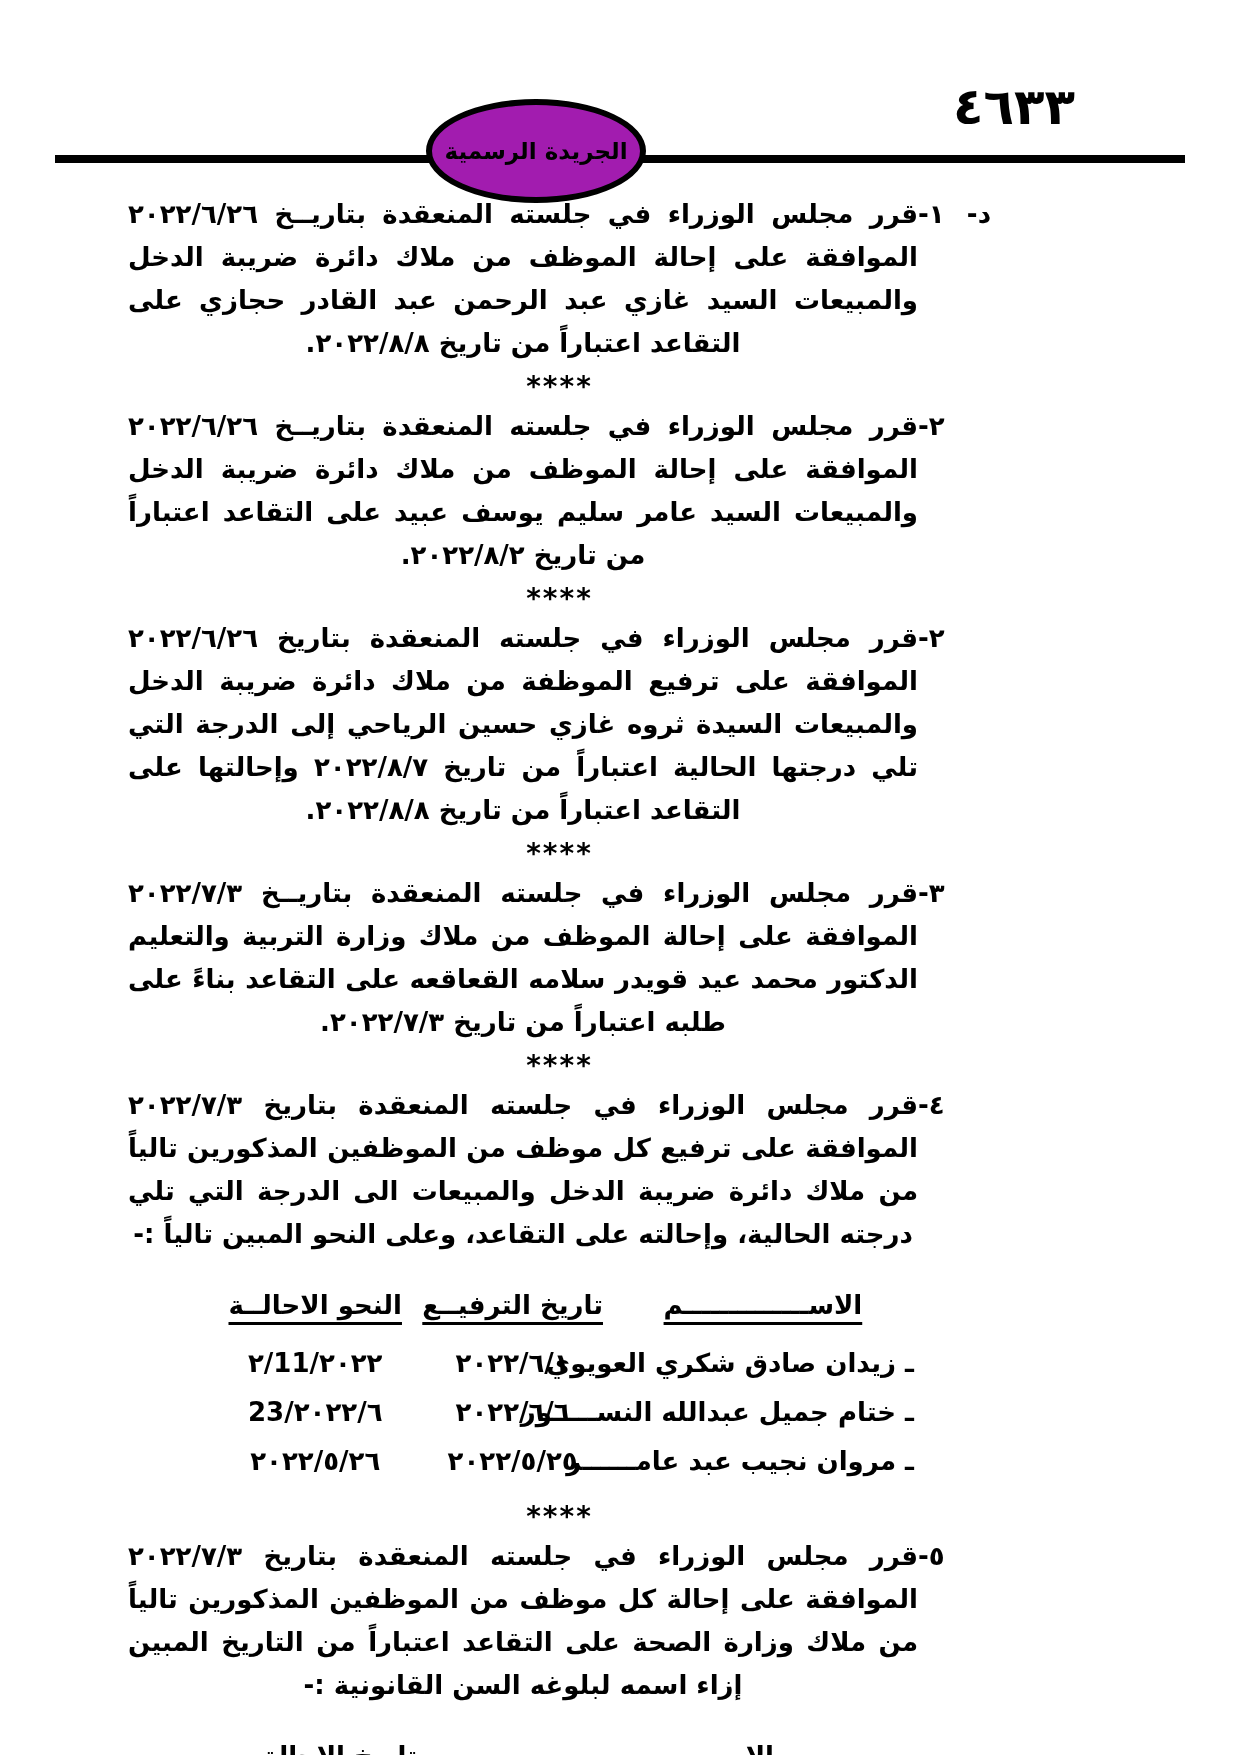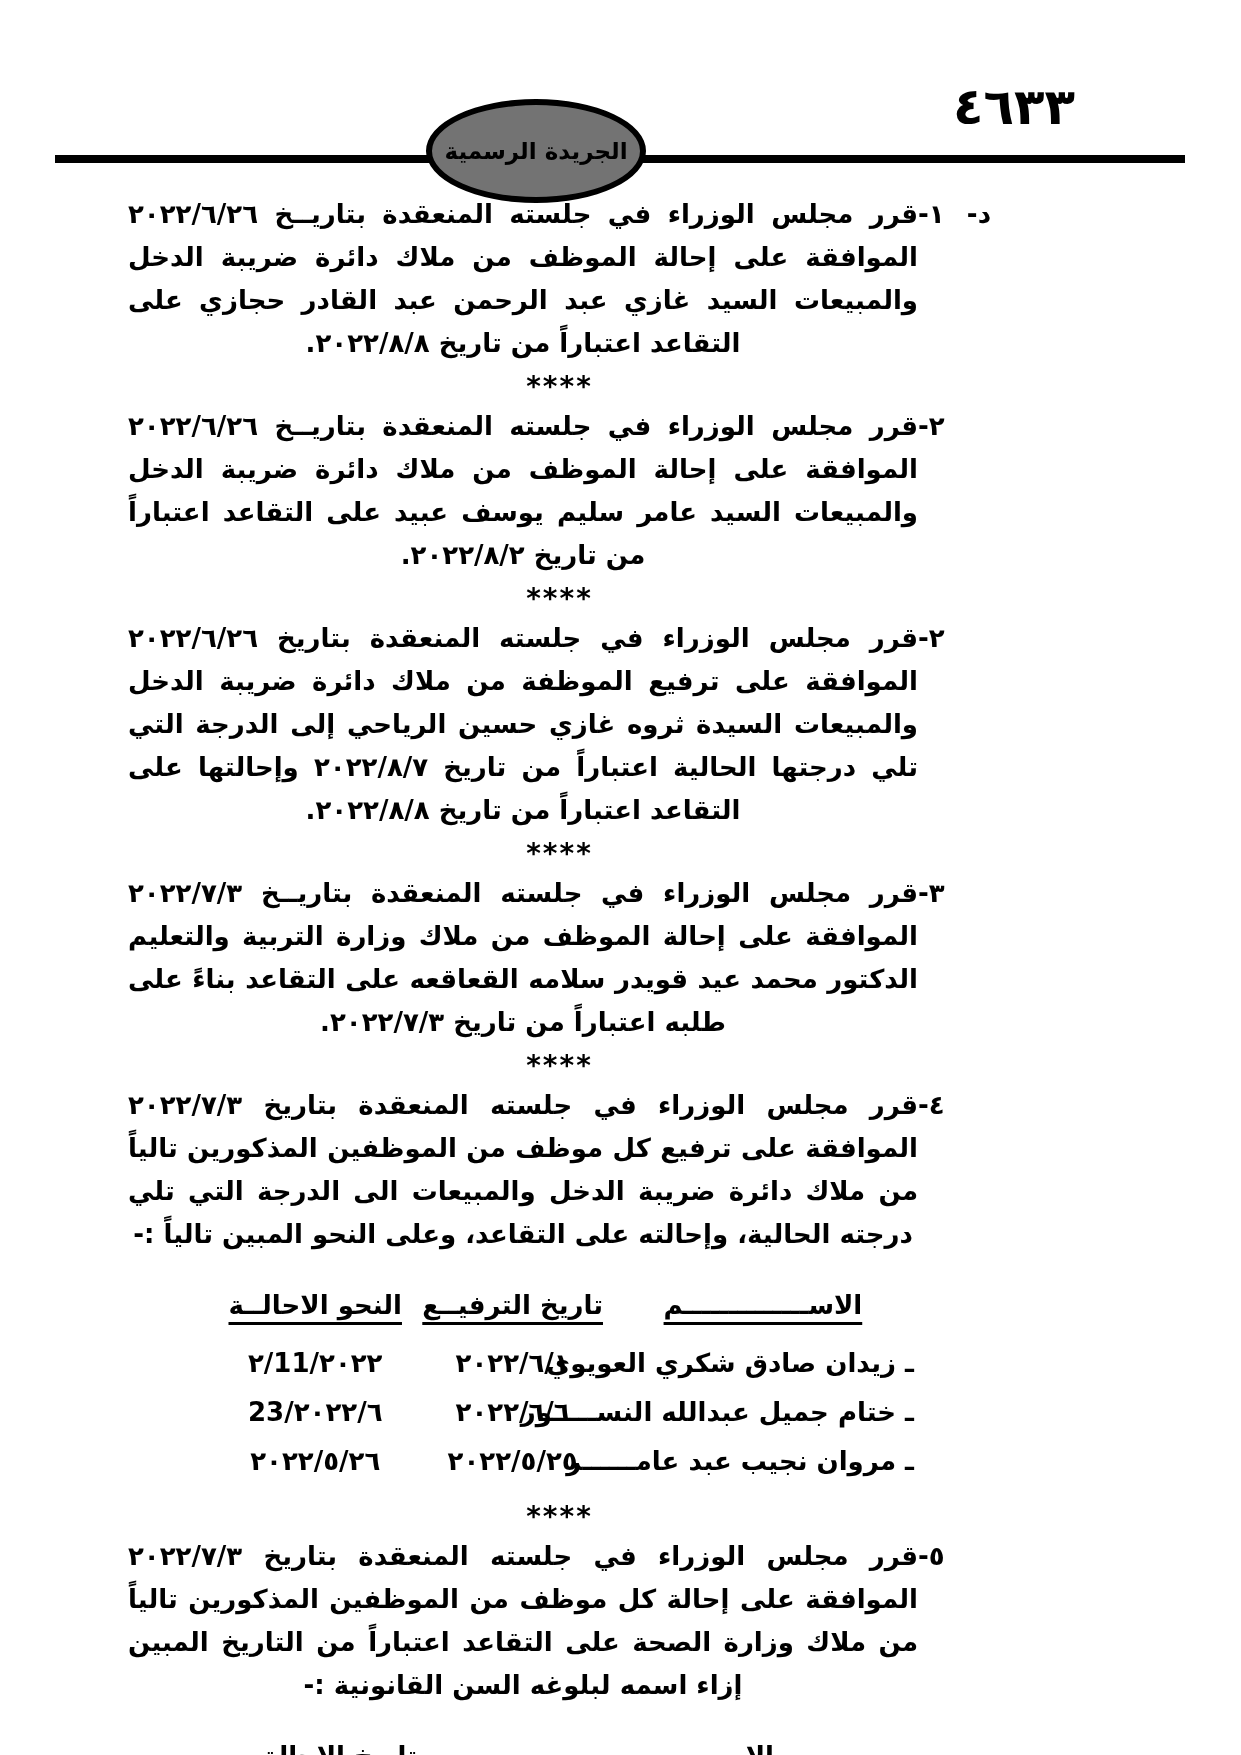--- a/index.html
+++ b/index.html
@@ -27,21 +27,21 @@
   .rule {
     position:absolute;
     top:155px; left:55px;
     width:1130px; height:8px;
     background:#000;
   }
   .oval {
     position:absolute;
     top:99px; left:426px;
     width:208px; height:92px;
-    background:#737373;
+    background:#a21caf;
     border:6px solid #000;
     border-radius:50%;
     display:flex; align-items:center; justify-content:center;
     font-size:23px;
     z-index:2;
   }
 
   
   .content {
     position:relative;

